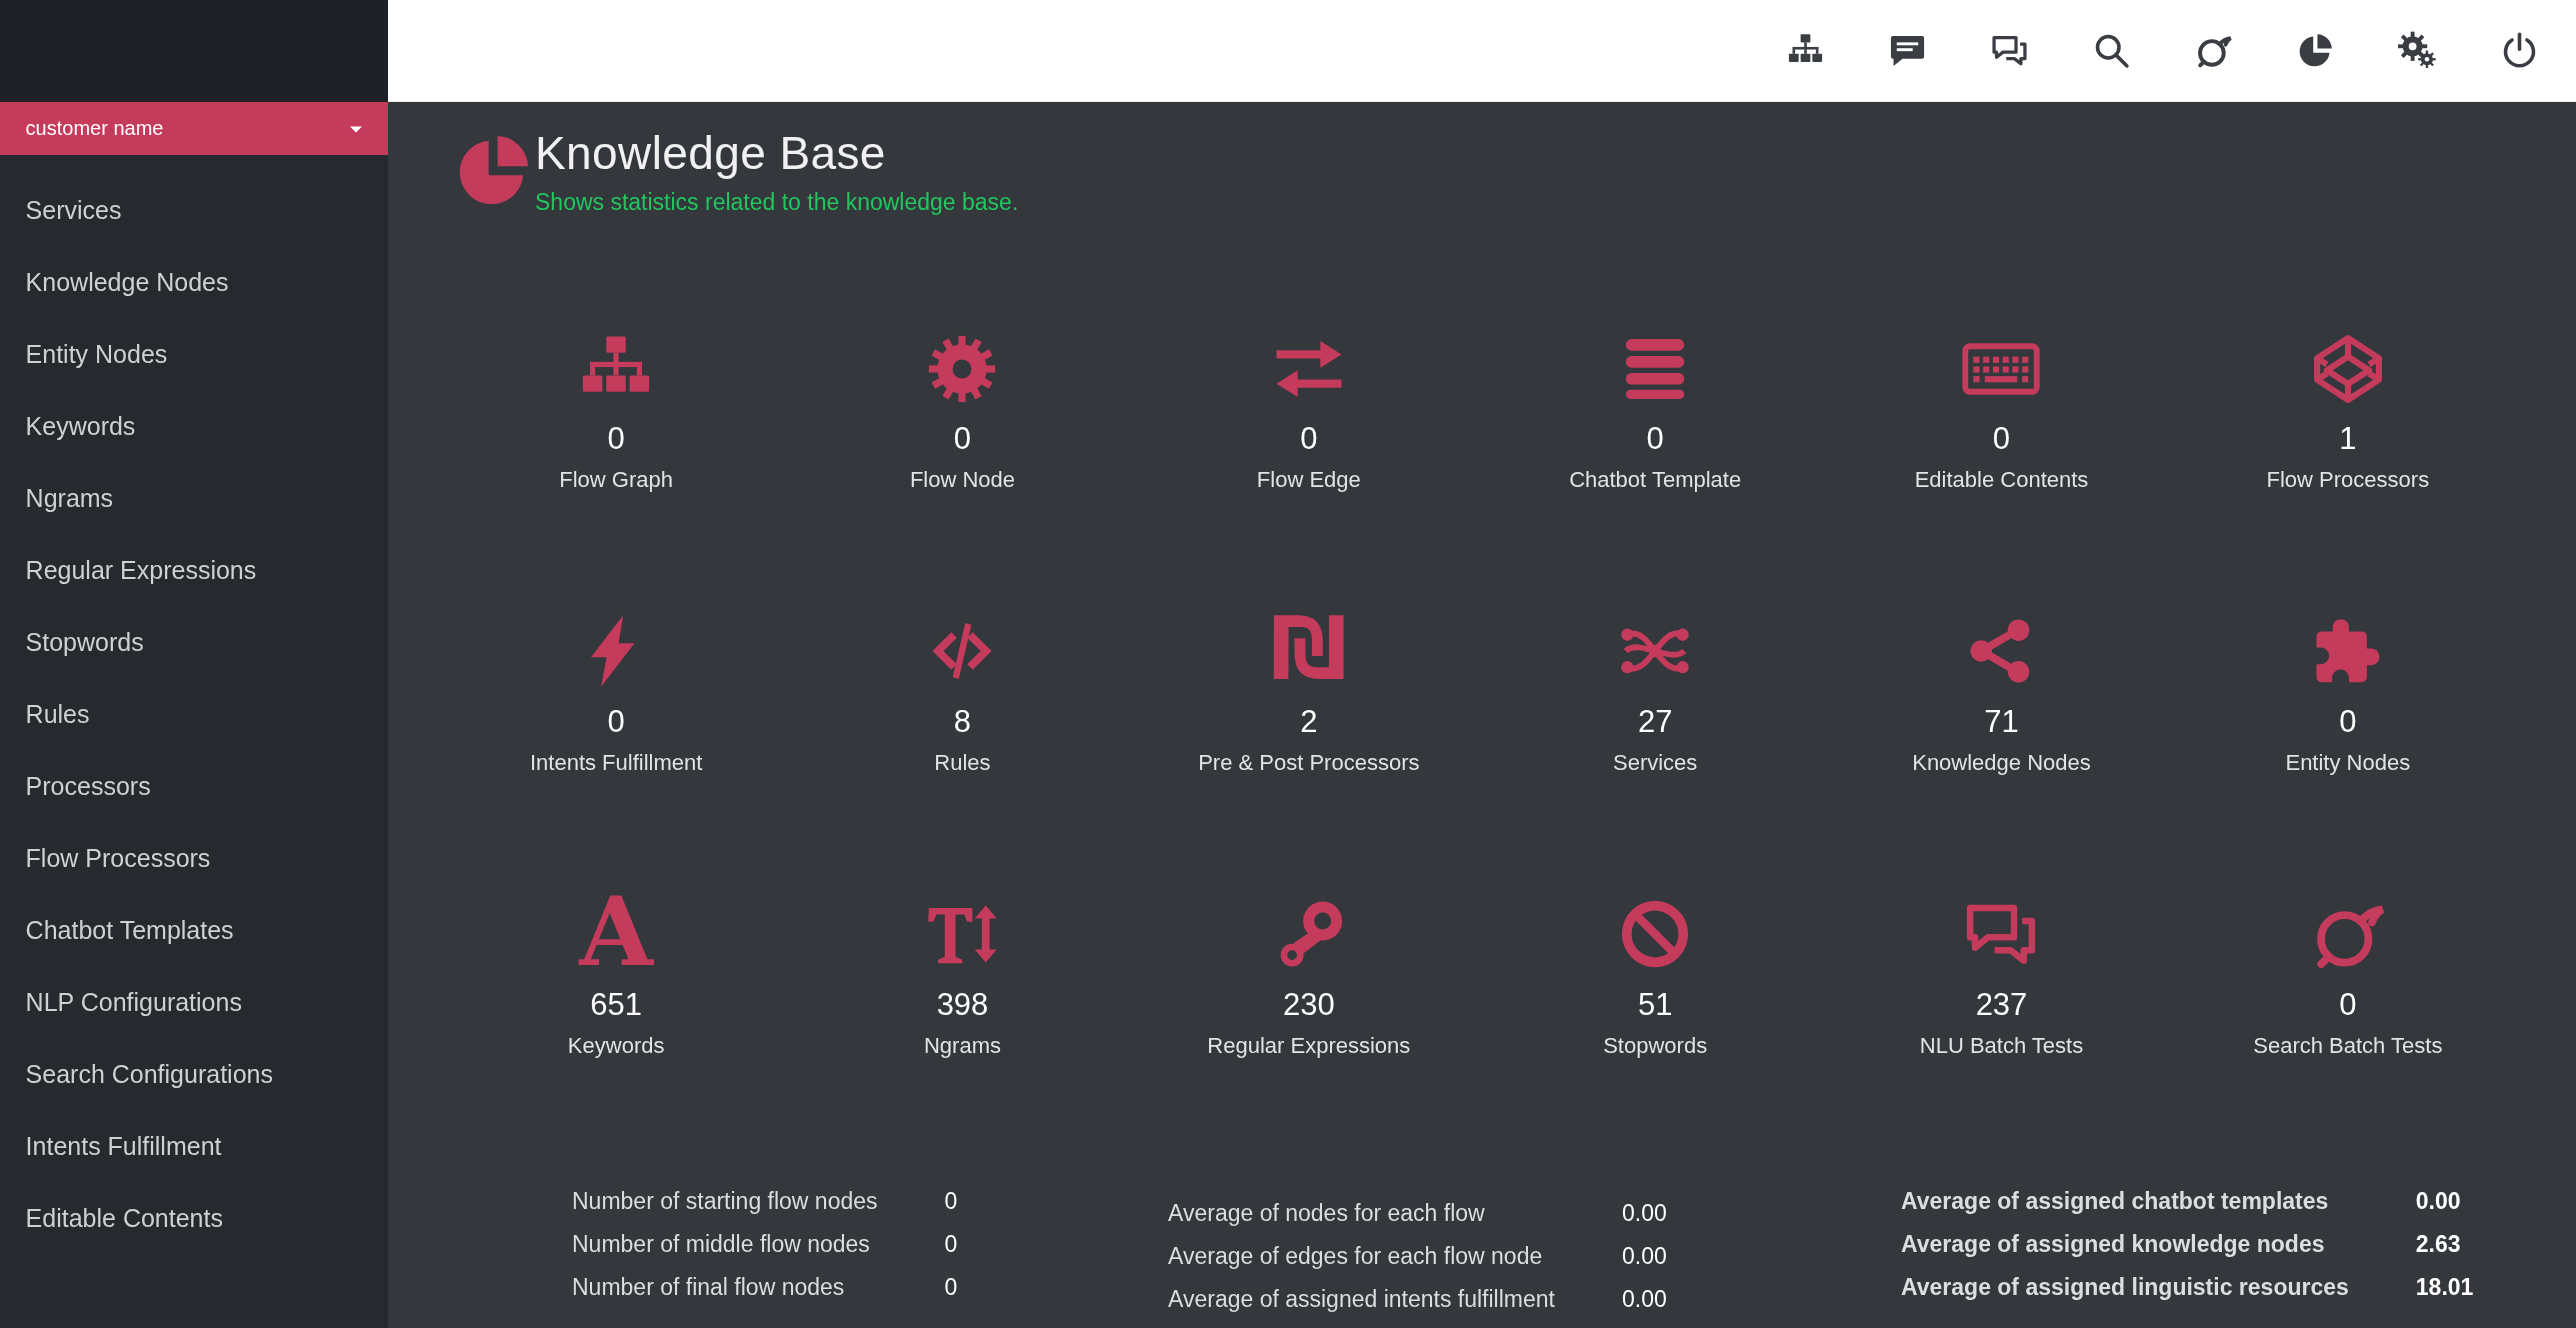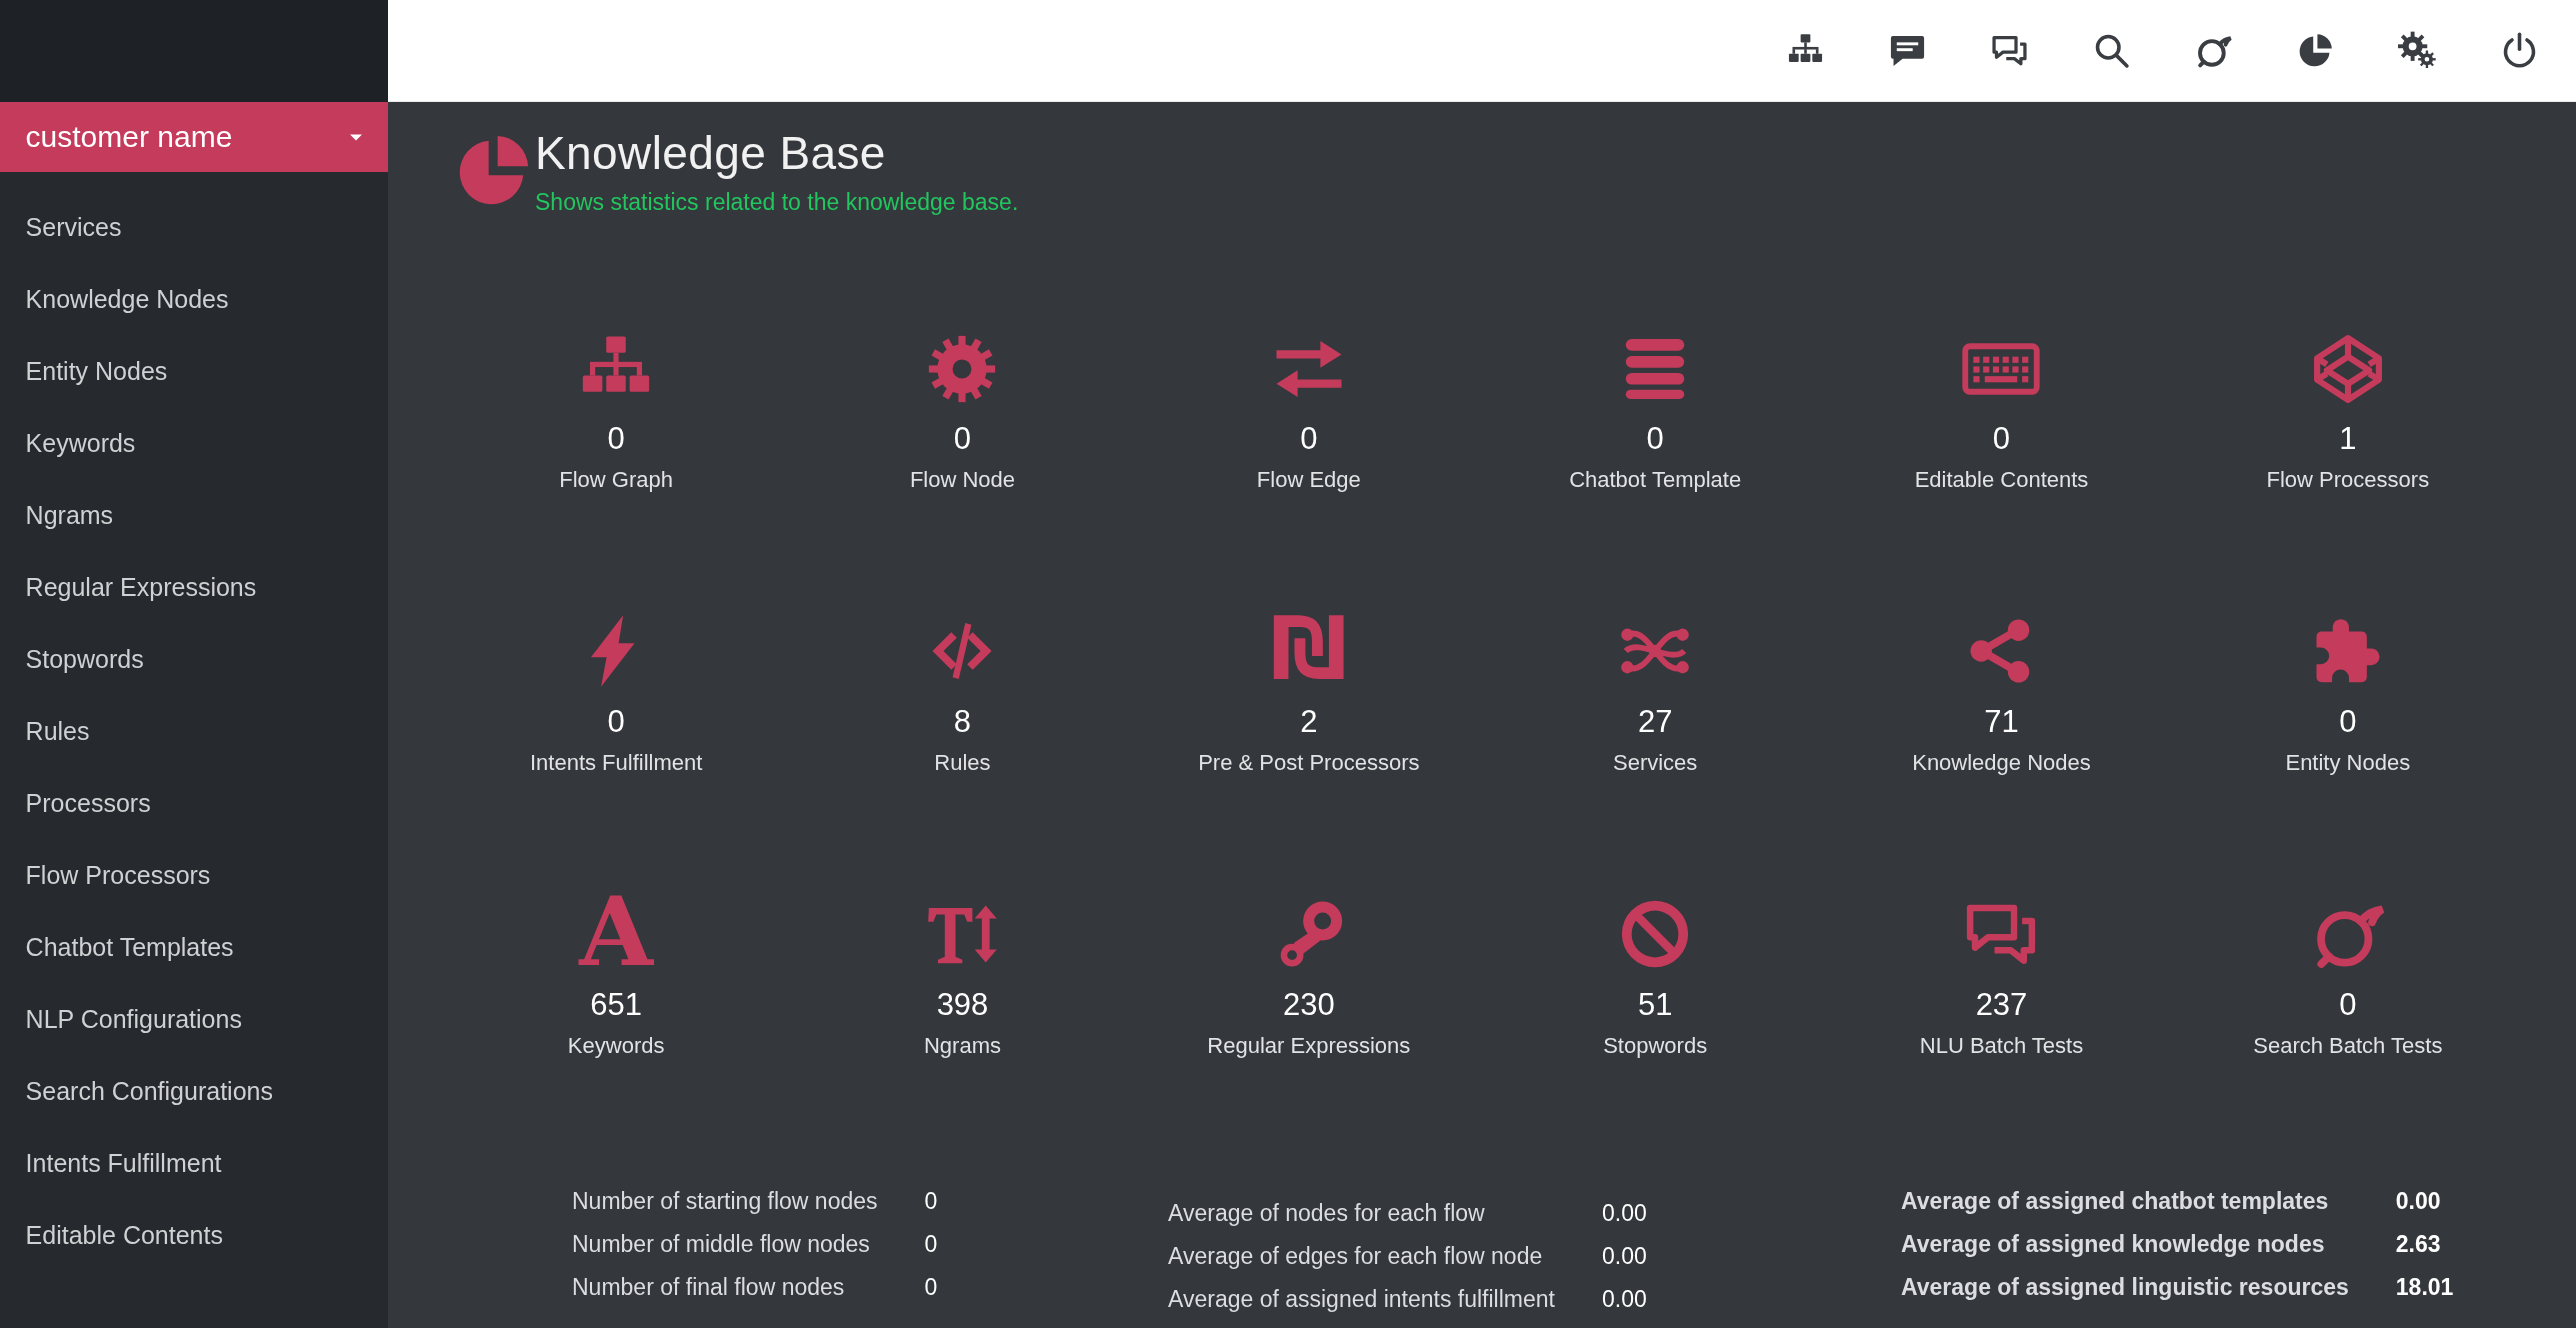--- a/index.html
+++ b/index.html
@@ -7,23 +7,23 @@
   body {
     width: 2576px; height: 1329px; margin: 0; overflow: hidden;
     font-family: "Liberation Sans", sans-serif; background: var(--main);
   }
   .app { position: relative; width: 2576px; height: 1329px; }
 
   
   .sidebar { position: absolute; left:0; top:0; width:388px; height:1329px; background: var(--sidebar); }
   .sidebar-top { height:102px; background:#1e2125; }
   .customer {
-    height:70px; background:var(--accent); color:#fff;
+    height:53px; background:var(--accent); color:#fff;
     display:flex; align-items:center; justify-content:space-between;
-    padding:0 20.4px 0 25.6px; font-size:30px; cursor:pointer;
+    padding:0 20.4px 0 25.6px; font-size:20px; cursor:pointer;
   }
   .caret svg { width:24px; height:24px; fill:#fff; display:block; }
   .menu { padding-top:19px; }
   .side-item {
     height:72px; display:flex; align-items:center; padding-left:25.6px;
     color:#cfd1d3; font-size:25px; cursor:pointer;
   }
 
   
   .topbar {
@@ -54,21 +54,21 @@
   }
   .stat-icon svg { width:78px; height:78px; display:block; }
   .glyph { display:block; line-height:82px; font-size:95px; color:var(--accent); }
   .glyph.serif { font-family:"DejaVu Serif", serif; font-weight:700; }
   .glyph.sans  { font-family:"DejaVu Sans", sans-serif; font-weight:700; font-size:85px; }
   .stat-value { margin-top:13.6px; color:#ffffff; font-size:31px; }
   .stat-label { margin-top:10.2px; color:#e2e3e5; font-size:22px; }
 
   
   .summary { display:flex; padding:0 51px 0 184px; margin-top:121px; }
-  .sum-col { display:grid; grid-template-columns:max-content max-content; column-gap:47px; align-content:start; }
+  .sum-col { display:grid; grid-template-columns:max-content max-content; column-gap:67px; align-content:start; }
   .sum-col:nth-child(1) { width:596px; }
   .sum-col:nth-child(2) { width:733px;margin-top:12px; }
   .sum-col:nth-child(3) { flex:1;font-weight:bold; }
   .sum-label { color:#dcdde0; font-size:23px; line-height:43px; }
   .sum-value { color:#ffffff; font-size:23px; line-height:43px; }
 </style>
 </head>
 <body>
 
 <div class="app">

